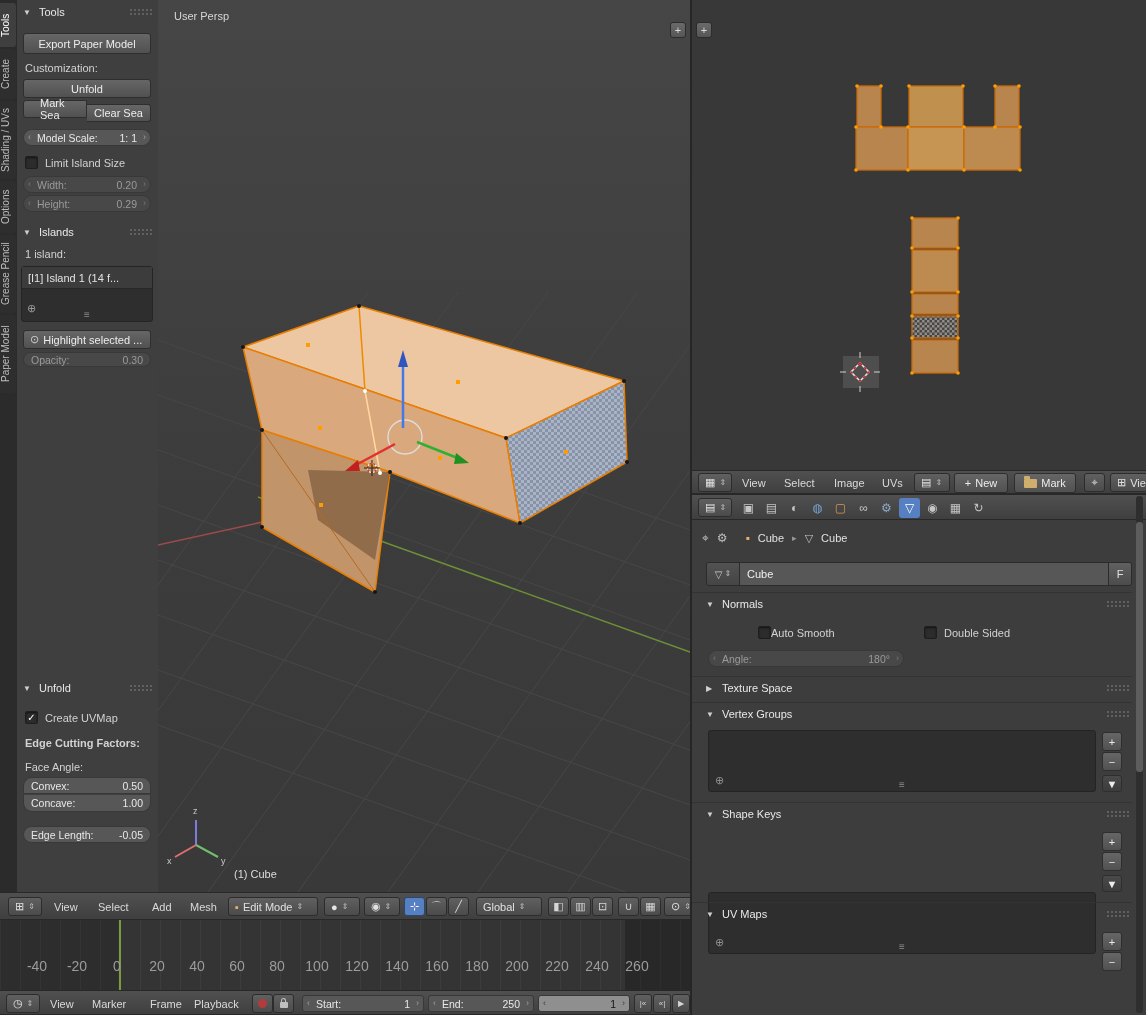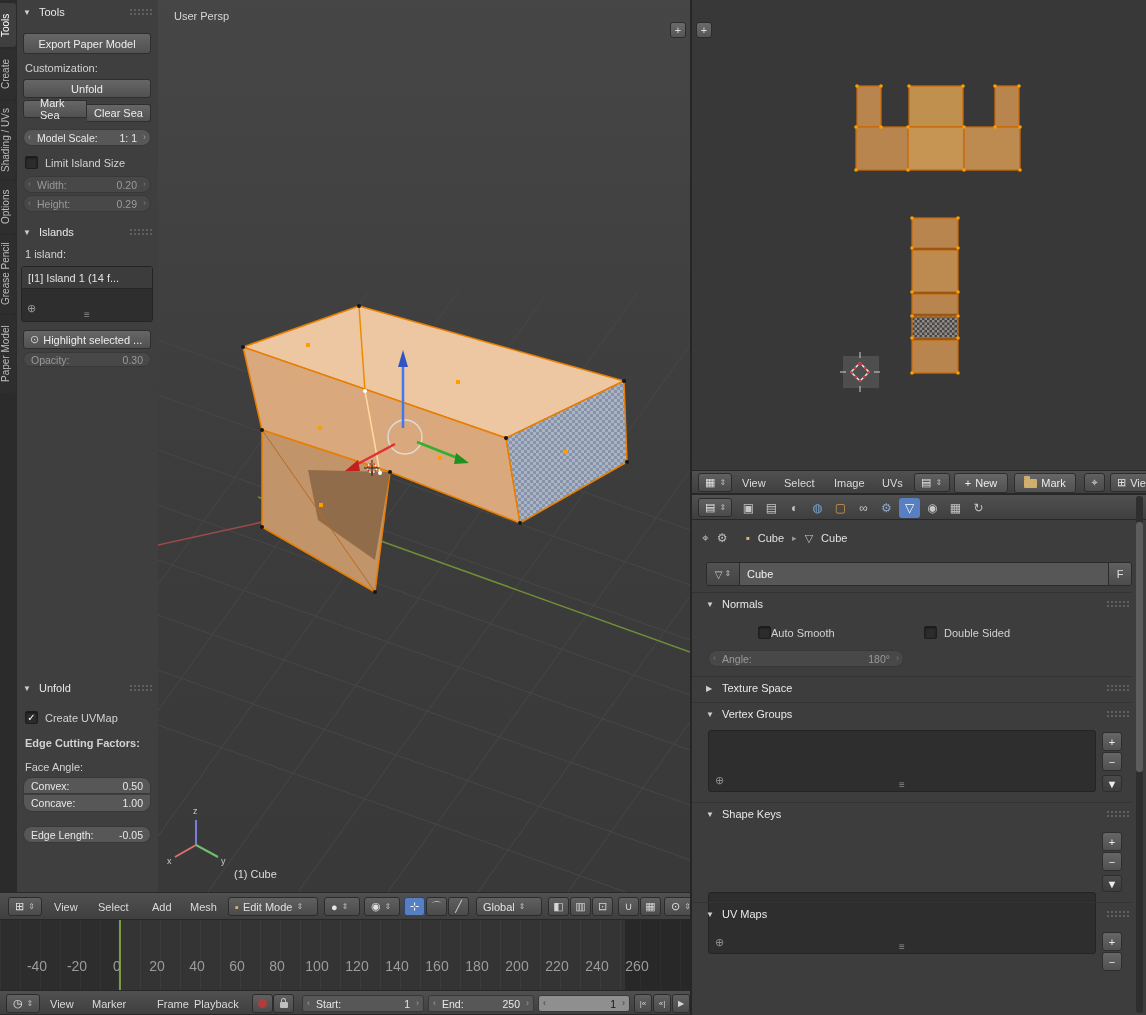--- a/index.html
+++ b/index.html
@@ -343,21 +343,21 @@
       <div class="abs dd" style="left:6px;top:3px;width:34px;">
         <span>◷</span>
         <span class="ud">⇕</span>
         </div>
       <div class="abs menu" style="left:44px;top:0;height:25px;">
           <span>View</span>
         </div>
       <div class="abs menu" style="left:86px;top:0;height:25px;">
           <span>Marker</span>
         </div>
-      <div class="abs menu" style="left:151px;top:0;height:25px;">
+      <div class="abs menu" style="left:144px;top:0;height:25px;">
           <span>Frame</span>
         </div>
       <div class="abs menu" style="left:188px;top:0;height:25px;">
           <span>Playback</span>
         </div>
       <div class="abs ib" style="left:252px;top:3px;">
           <span class="rec"></span>
         </div>
       <div class="abs ib" style="left:273px;top:3px;">
           <span class="lock"></span>

